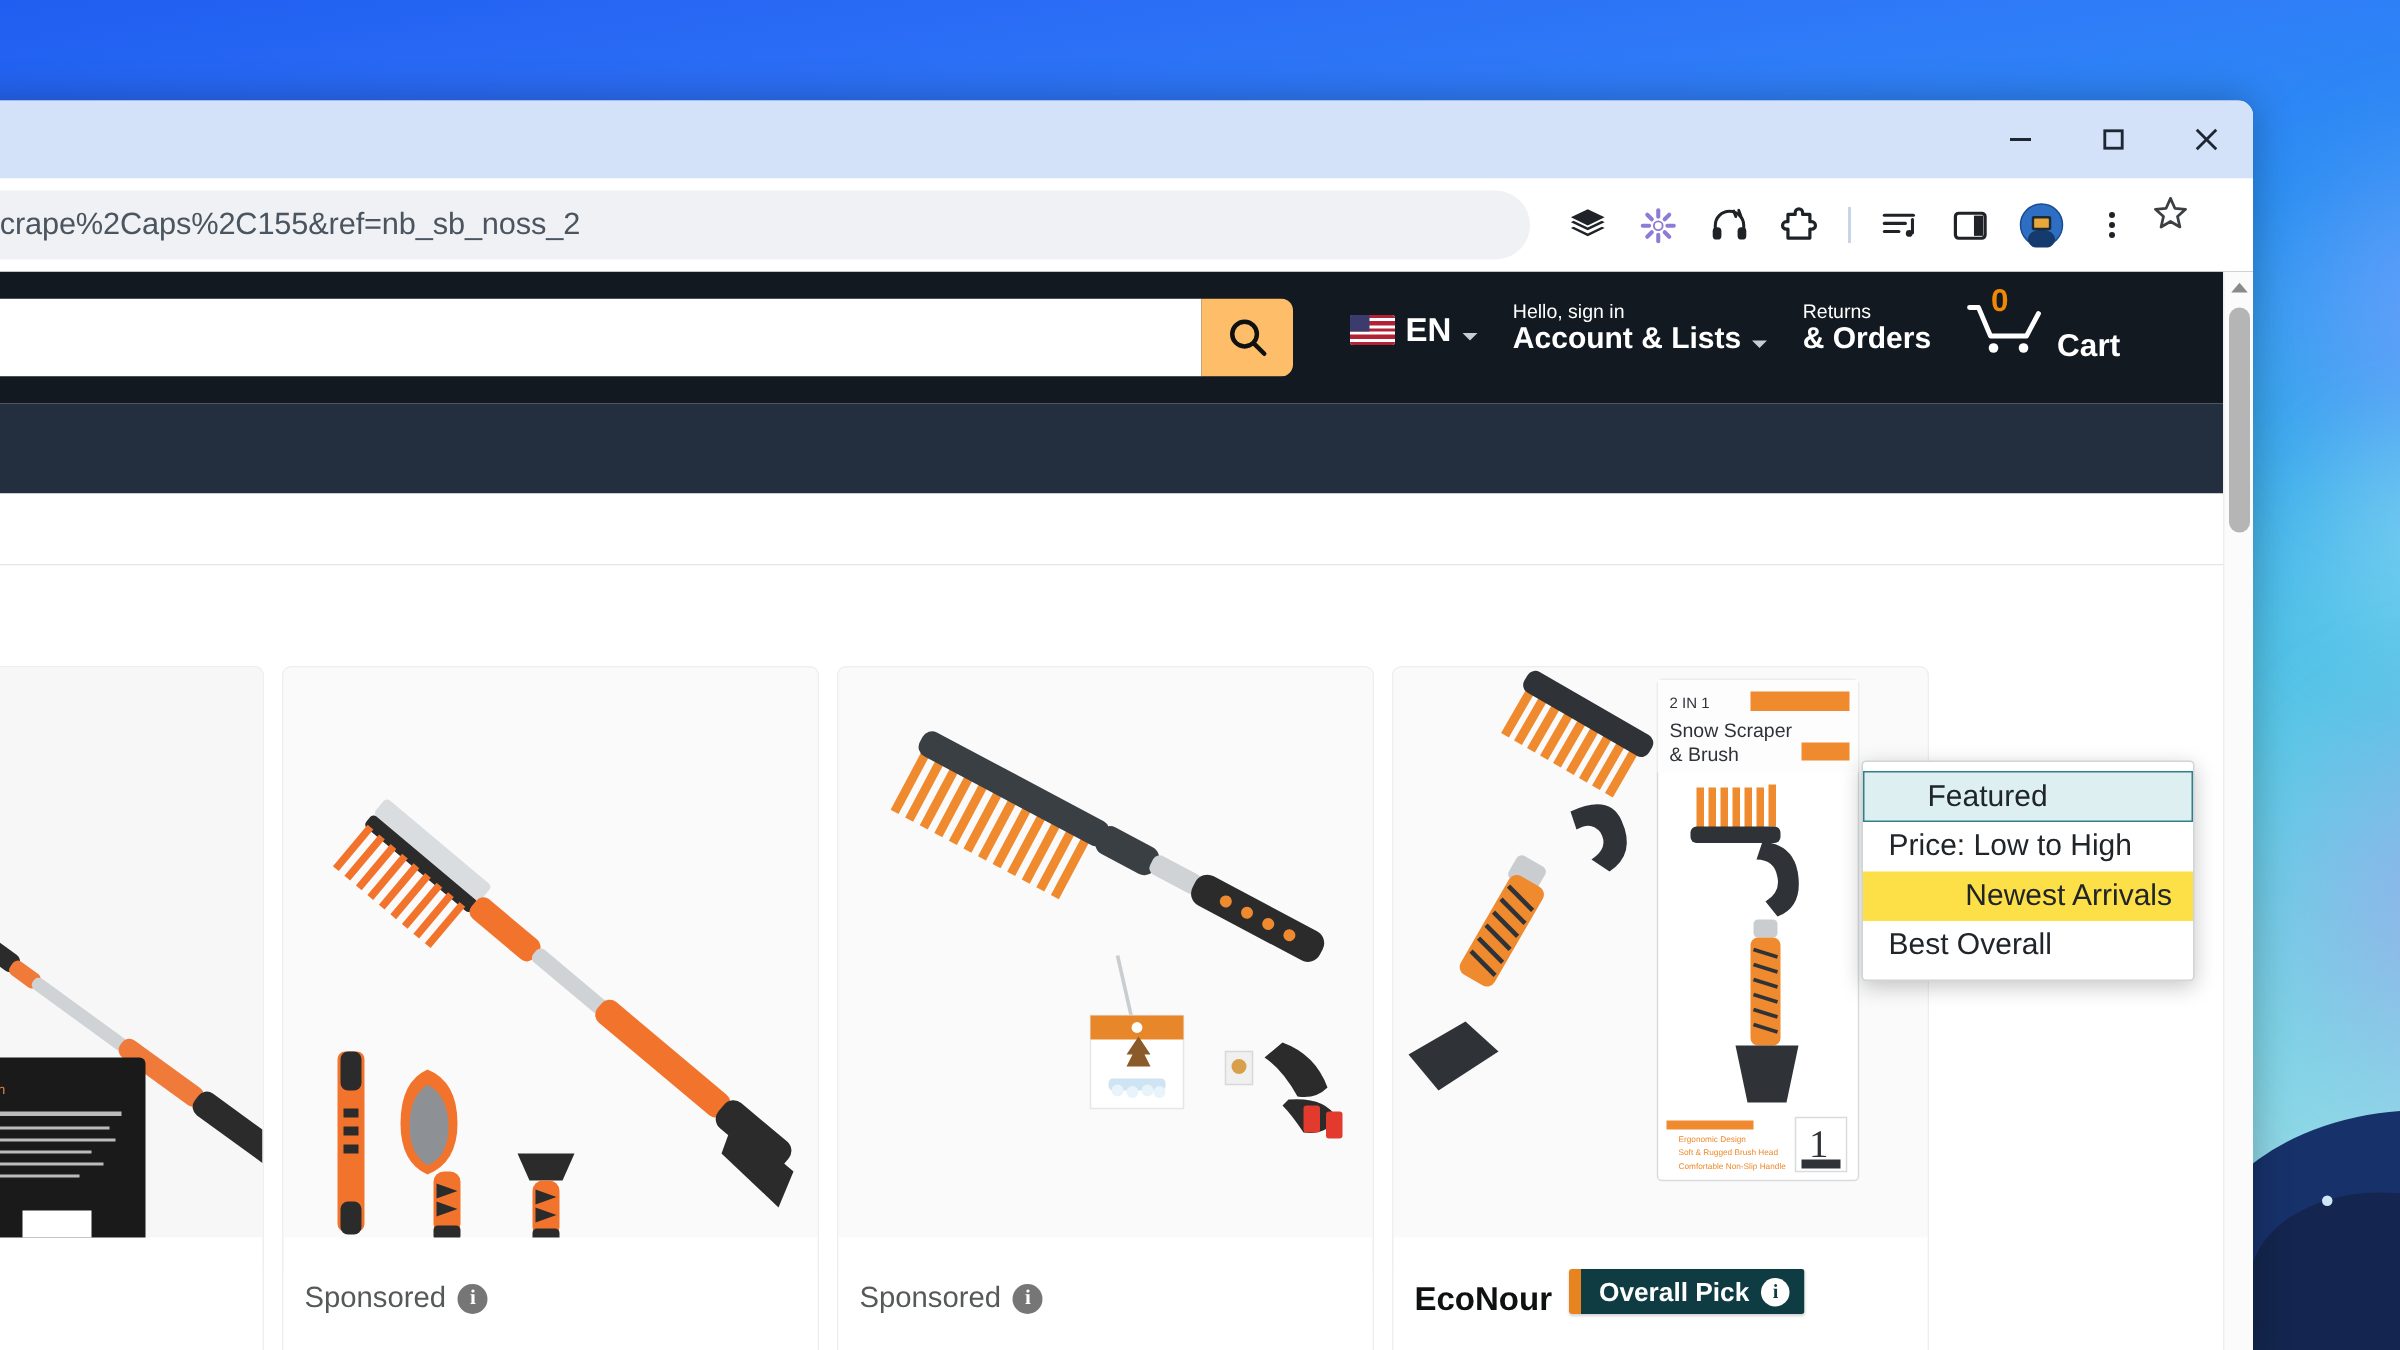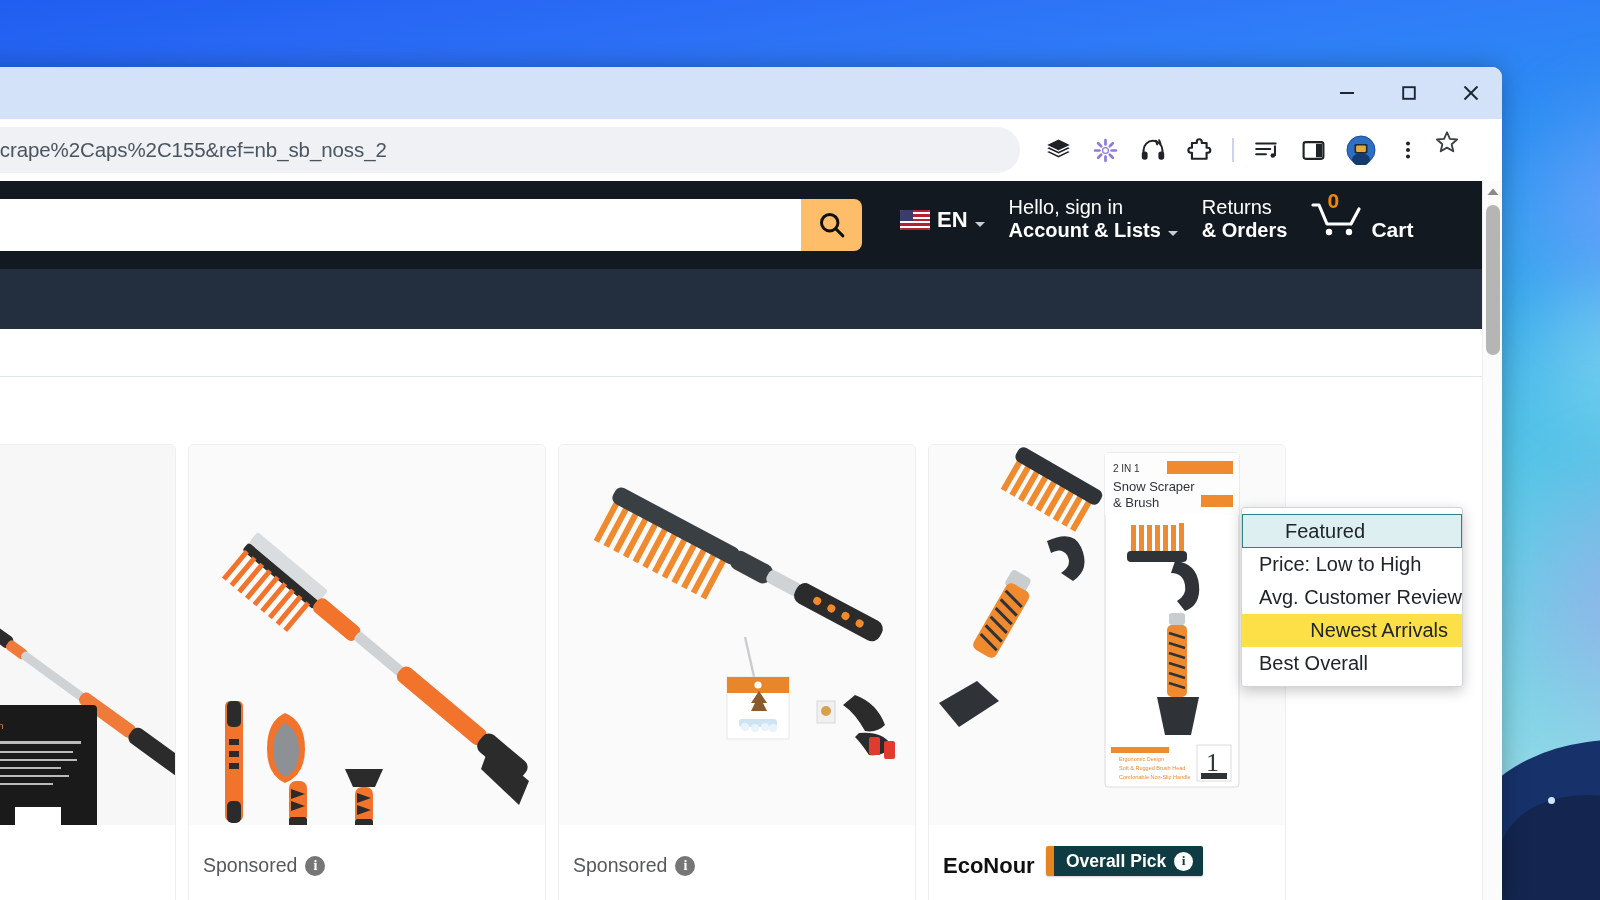--- a/index.html
+++ b/index.html
@@ -134,21 +134,21 @@
   }
   #flag {
     width: 30px; height: 20px; border-radius: 2px; overflow: hidden; position: relative;
     background: #fff; flex: none;
   }
   #flag .stripe { position: absolute; left: 0; width: 100%; height: 2.22px; background: #b22234; }
   #flag .canton { position: absolute; left: 0; top: 0; width: 13px; height: 11px; background: #3c3b6e; }
   .lang-txt { font-size: 22px; font-weight: bold; }
   .caret-dn { width: 0; height: 0; border-left: 5px solid transparent; border-right: 5px solid transparent; border-top: 5px solid #c6cdd4; margin-top: 9px; }
   .nav-block { padding: 8px 12px; margin-top: 4px; line-height: 1.16; }
-  .nav-l1 { font-size: 20px; color: #fff; }
+  .nav-l1 { font-size: 13px; color: #fff; }
   .nav-l2 { font-size: 20px; font-weight: bold; color: #fff; display: flex; align-items: center; gap: 7px; text-align: center; }
   #cart-block { display: flex; align-items: flex-end; gap: 4px; padding: 8px 10px; margin-top: 8px; position: relative; }
   #cart-count {
     position: absolute; left: 28px; top: -2px; font-size: 21px; font-weight: bold; color: #f08804;
   }
   #cart-label { font-size: 21px; font-weight: bold; color: #fff; margin-bottom: 1px; }
 
   
   #amz-navbar { height: 60px; background: #232f3e; }
   #amz-subbar { height: 48px; background: #fff; border-bottom: 1px solid #e3e6e6; }
@@ -688,23 +688,20 @@
       <div id="sb-thumb"></div>
     </div>
 
     <div id="sort-dropdown">
       <div class="dd-item selected">
         <span>Featured</span>
       </div>
       <div class="dd-item">
         <span>Price: Low to High</span>
       </div>
-      <div class="dd-item">
-        <span>Avg. Customer Review</span>
-      </div>
       <div class="dd-item hovered">
         <span>Newest Arrivals</span>
       </div>
       <div class="dd-item">
         <span>Best Overall</span>
       </div>
     </div>
 
   </div>
 </div>

